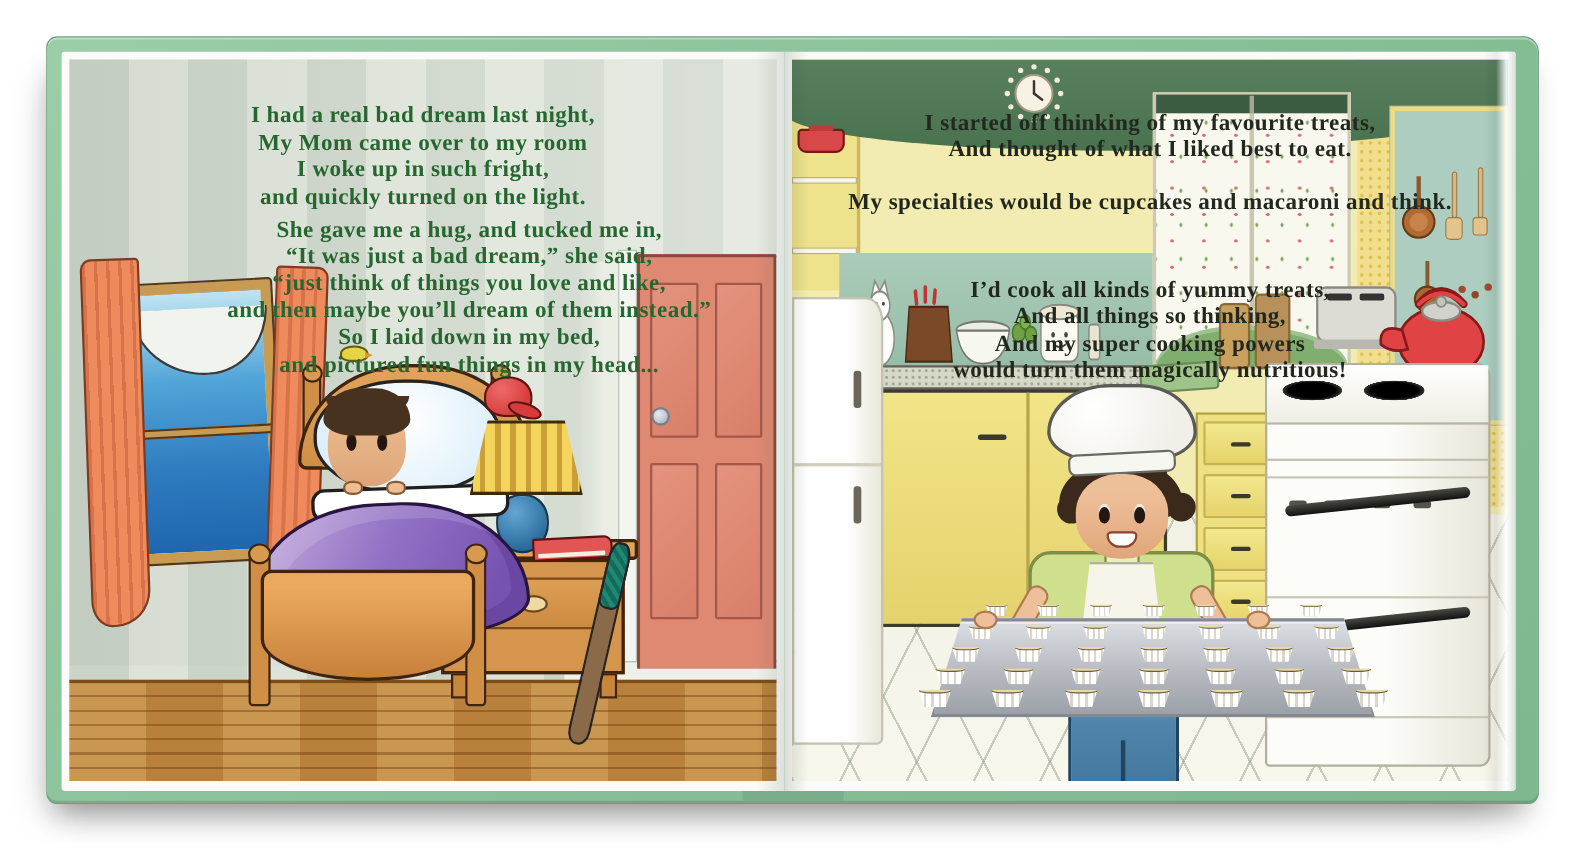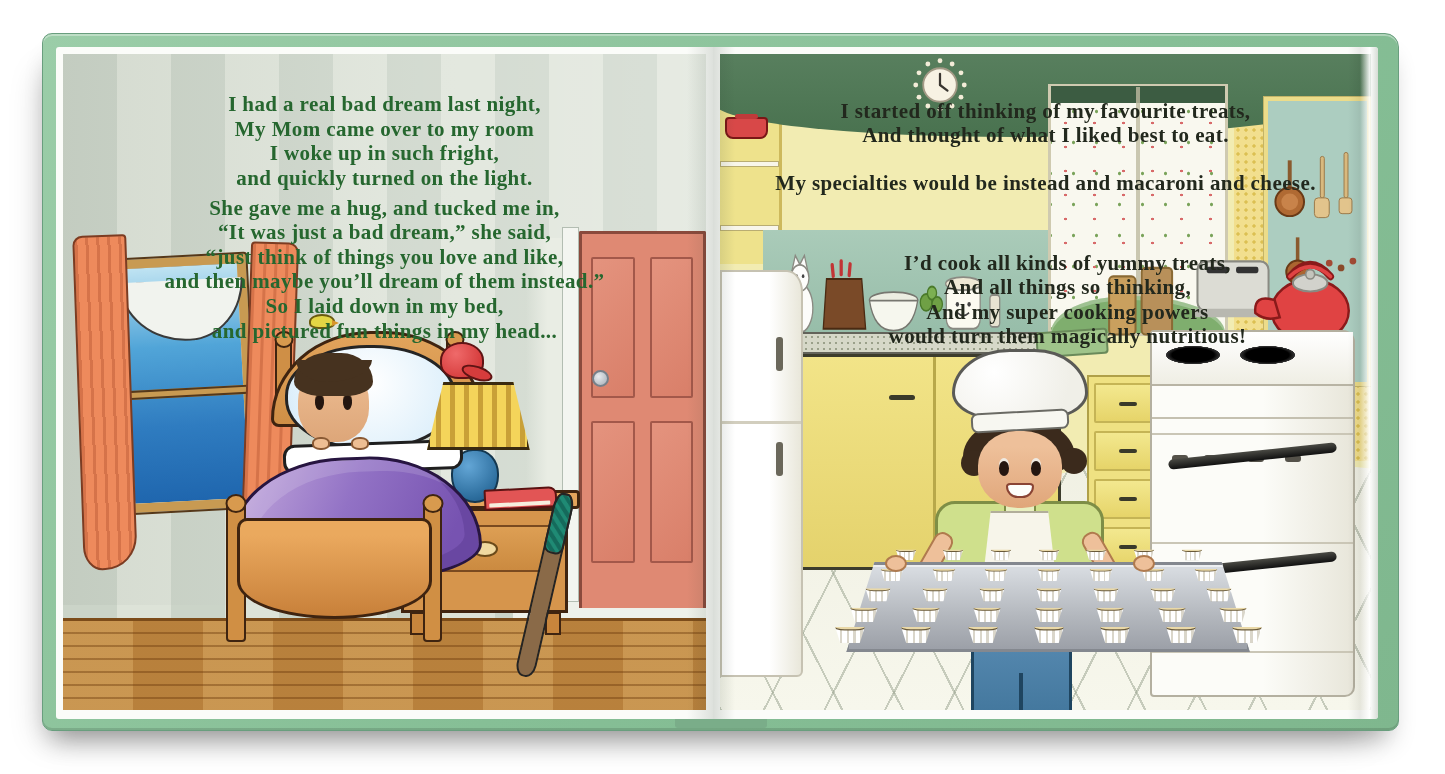--- a/index.html
+++ b/index.html
@@ -25,22 +25,22 @@
   .page-right::after{ content:""; position:absolute; top:0; bottom:0; right:0; width:30px;
     background:linear-gradient(90deg, rgba(0,0,0,0) 0%, rgba(0,0,0,.07) 40%, rgba(255,255,255,.9) 72%, rgba(170,182,170,.45) 100%);
     border-radius:0 4px 4px 0; pointer-events:none; z-index:41;}
   .scene{ position:relative; width:100%; height:100%; overflow:hidden; }
 
   
   .verse{ position:absolute; left:0; width:100%; text-align:center; z-index:30;
     font-weight:bold; font-size:21px; line-height:1.17; letter-spacing:.4px; }
   .scene-left .verse{ color:#26672f; }
   .scene-right .verse{ color:#22281d; }
-  .l-v1{ top:5.8%; } .l-v2{ top:21.6%; }
-  .r-v1{ top:6.8%; } .r-v2{ top:17.8%; } .r-v3{ top:30.0%;margin-left:22px; }
+  .l-v1{ top:5.8%; } .l-v2{ top:21.6%;margin-left:42px; }
+  .r-v1{ top:6.8%; } .r-v2{ top:17.8%; } .r-v3{ top:30.0%; }
 
   
   .scene-left{ background:repeating-linear-gradient(90deg,#cbd4c8 0 54px,#dde3d8 54px 108px); }
   .l-wall-sheen{ position:absolute; inset:0 0 16% 0;
     background:linear-gradient(90deg, rgba(70,80,70,.06), rgba(255,255,255,.16) 55%, rgba(255,255,255,.28)); }
   .l-wall-corner{ position:absolute; left:72%; top:28%; width:28%; height:56%;
     background:linear-gradient(90deg, rgba(233,237,226,0), #e9ede4 12%); }
   .l-baseboard{ position:absolute; left:70%; top:83.2%; width:30%; height:3%;
     background:#eef1ea; border-top:2px solid #9aa89d; }
   .l-floor{ position:absolute; left:0; bottom:0; width:100%; height:14%;
@@ -614,21 +614,21 @@
             </div>
           </div>
         <div class="c-hand hand-l"></div>
         <div class="c-hand hand-r"></div>
 
         <div class="verse r-v1">
           <div>I started off thinking of my favourite treats,</div>
           <div>And thought of what I liked best to eat.</div>
         </div>
         <div class="verse r-v2">
-          <div>My specialties would be instead and macaroni and cheese.</div>
+          <div>My specialties would be cupcakes and macaroni and think.</div>
         </div>
         <div class="verse r-v3">
           <div>I’d cook all kinds of yummy treats,</div>
           <div>And all things so thinking,</div>
           <div>And my super cooking powers</div>
           <div>would turn them magically nutritious!</div>
         </div>
       </div>
     </div>
 

